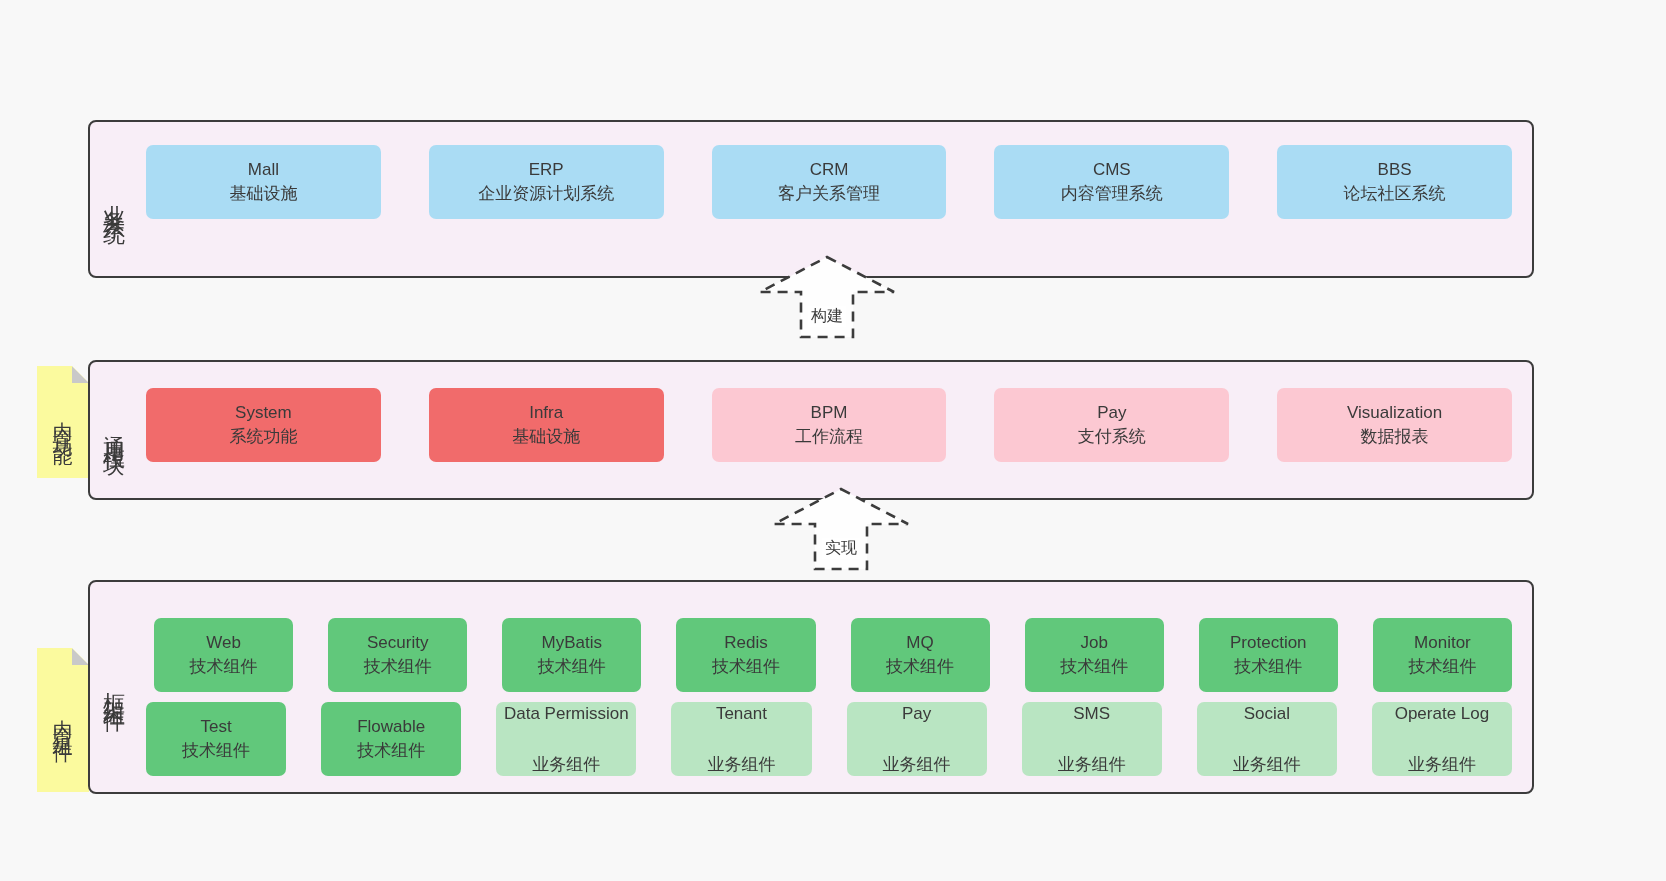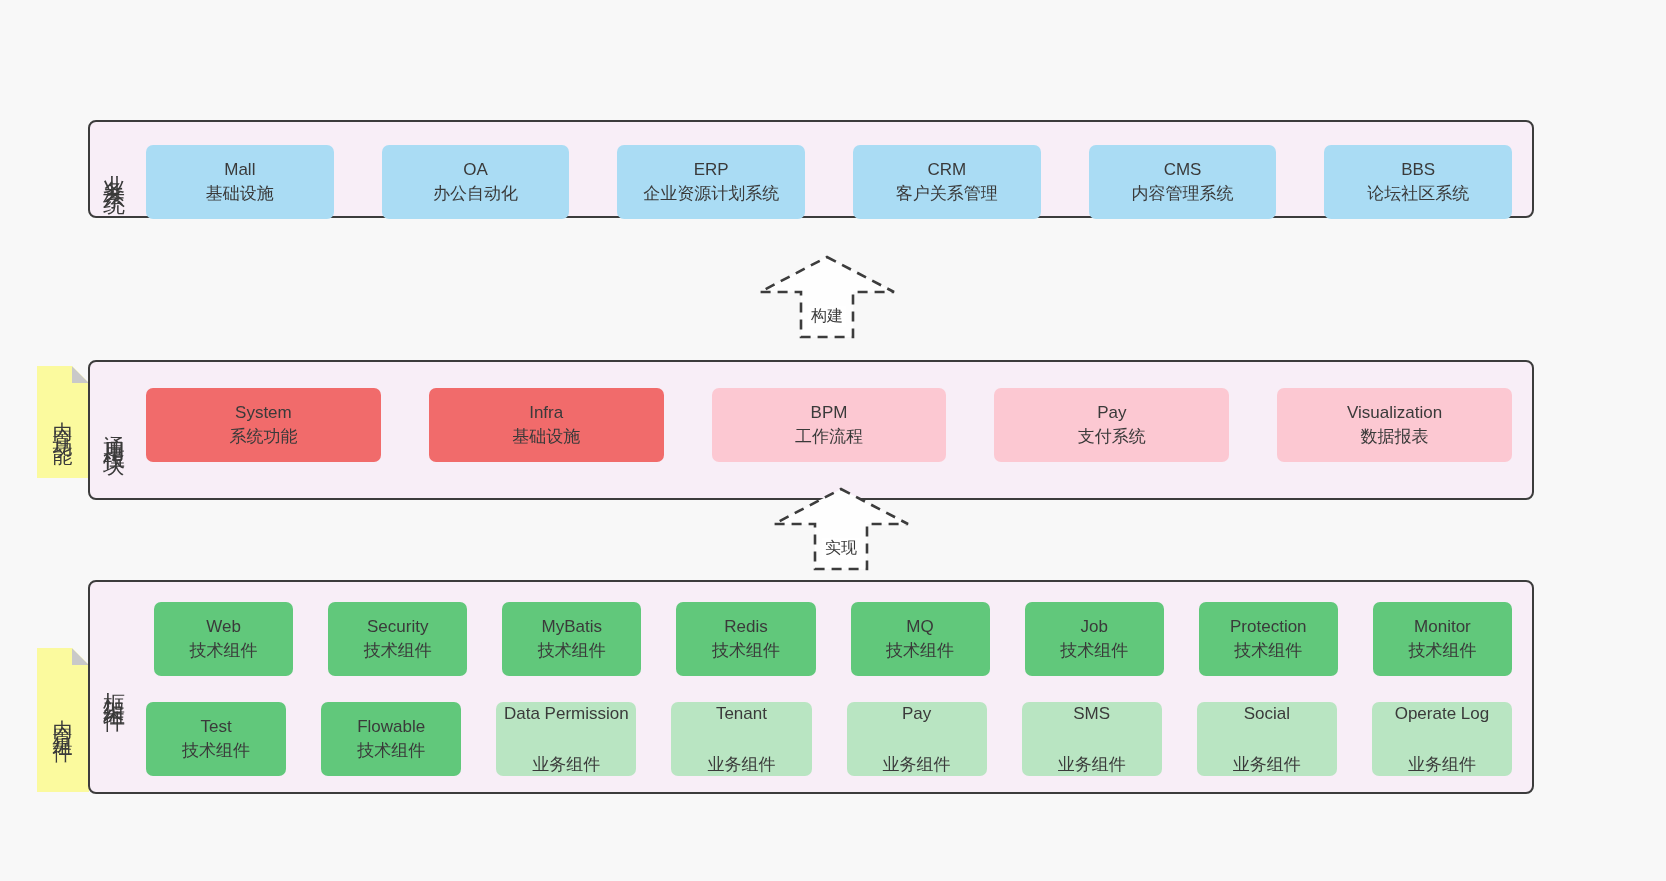--- a/index.html
+++ b/index.html
@@ -11,36 +11,36 @@
   }
   .stage{position:absolute;inset:0;}
 
   
   .layer{
     position:absolute;left:88px;width:1446px;box-sizing:border-box;
     background:var(--panel-bg,#f8eef7);
     border:2px solid var(--panel-border,#3f3f3f);
     border-radius:8px;
   }
-  #layer-business{top:120px;height:98px;}
+  #layer-business{top:120px;height:158px;}
   #layer-modules{top:360px;height:140px;}
   #layer-framework{top:580px;height:214px;}
 
   .layer-label{
     position:absolute;left:13px;top:50%;transform:translateY(-50%);
     writing-mode:vertical-rl;text-orientation:upright;
     font-size:22px;letter-spacing:6px;line-height:1;white-space:nowrap;
   }
 
   
   .row{position:absolute;left:56px;right:20px;display:flex;}
   .row-6{gap:48px;top:23px;}
   #layer-modules .row-6{top:26px;}
   .row-8{gap:35px;}
-  .row-8.r1{top:20px;padding-left:8px;}
+  .row-8.r1{top:36px;padding-left:8px;}
   .row-8.r2{top:120px;}
 
   .box{
     flex:1;height:74px;border-radius:7px;
     display:flex;flex-direction:column;align-items:center;justify-content:center;
     text-align:center;font-size:17px;line-height:1.4;padding:0 6px;box-sizing:border-box;
   }
   .blue{background:var(--box-blue,#aadcf4);}
   .red{background:var(--box-red,#f16b6b);}
   .pink{background:var(--box-pink,#fcc8d2);}
@@ -96,24 +96,20 @@
   </div>
 
   <section class="layer" id="layer-business">
     <div class="layer-label">业务系统</div>
     <div class="row row-6">
       <div class="box blue">
         <span>Mall</span>
         <span>基础设施</span>
       </div>
       <div class="box blue">
-        <span>OA</span>
-        <span>办公自动化</span>
-      </div>
-      <div class="box blue">
         <span>ERP</span>
         <span>企业资源计划系统</span>
       </div>
       <div class="box blue">
         <span>CRM</span>
         <span>客户关系管理</span>
       </div>
       <div class="box blue">
         <span>CMS</span>
         <span>内容管理系统</span>

